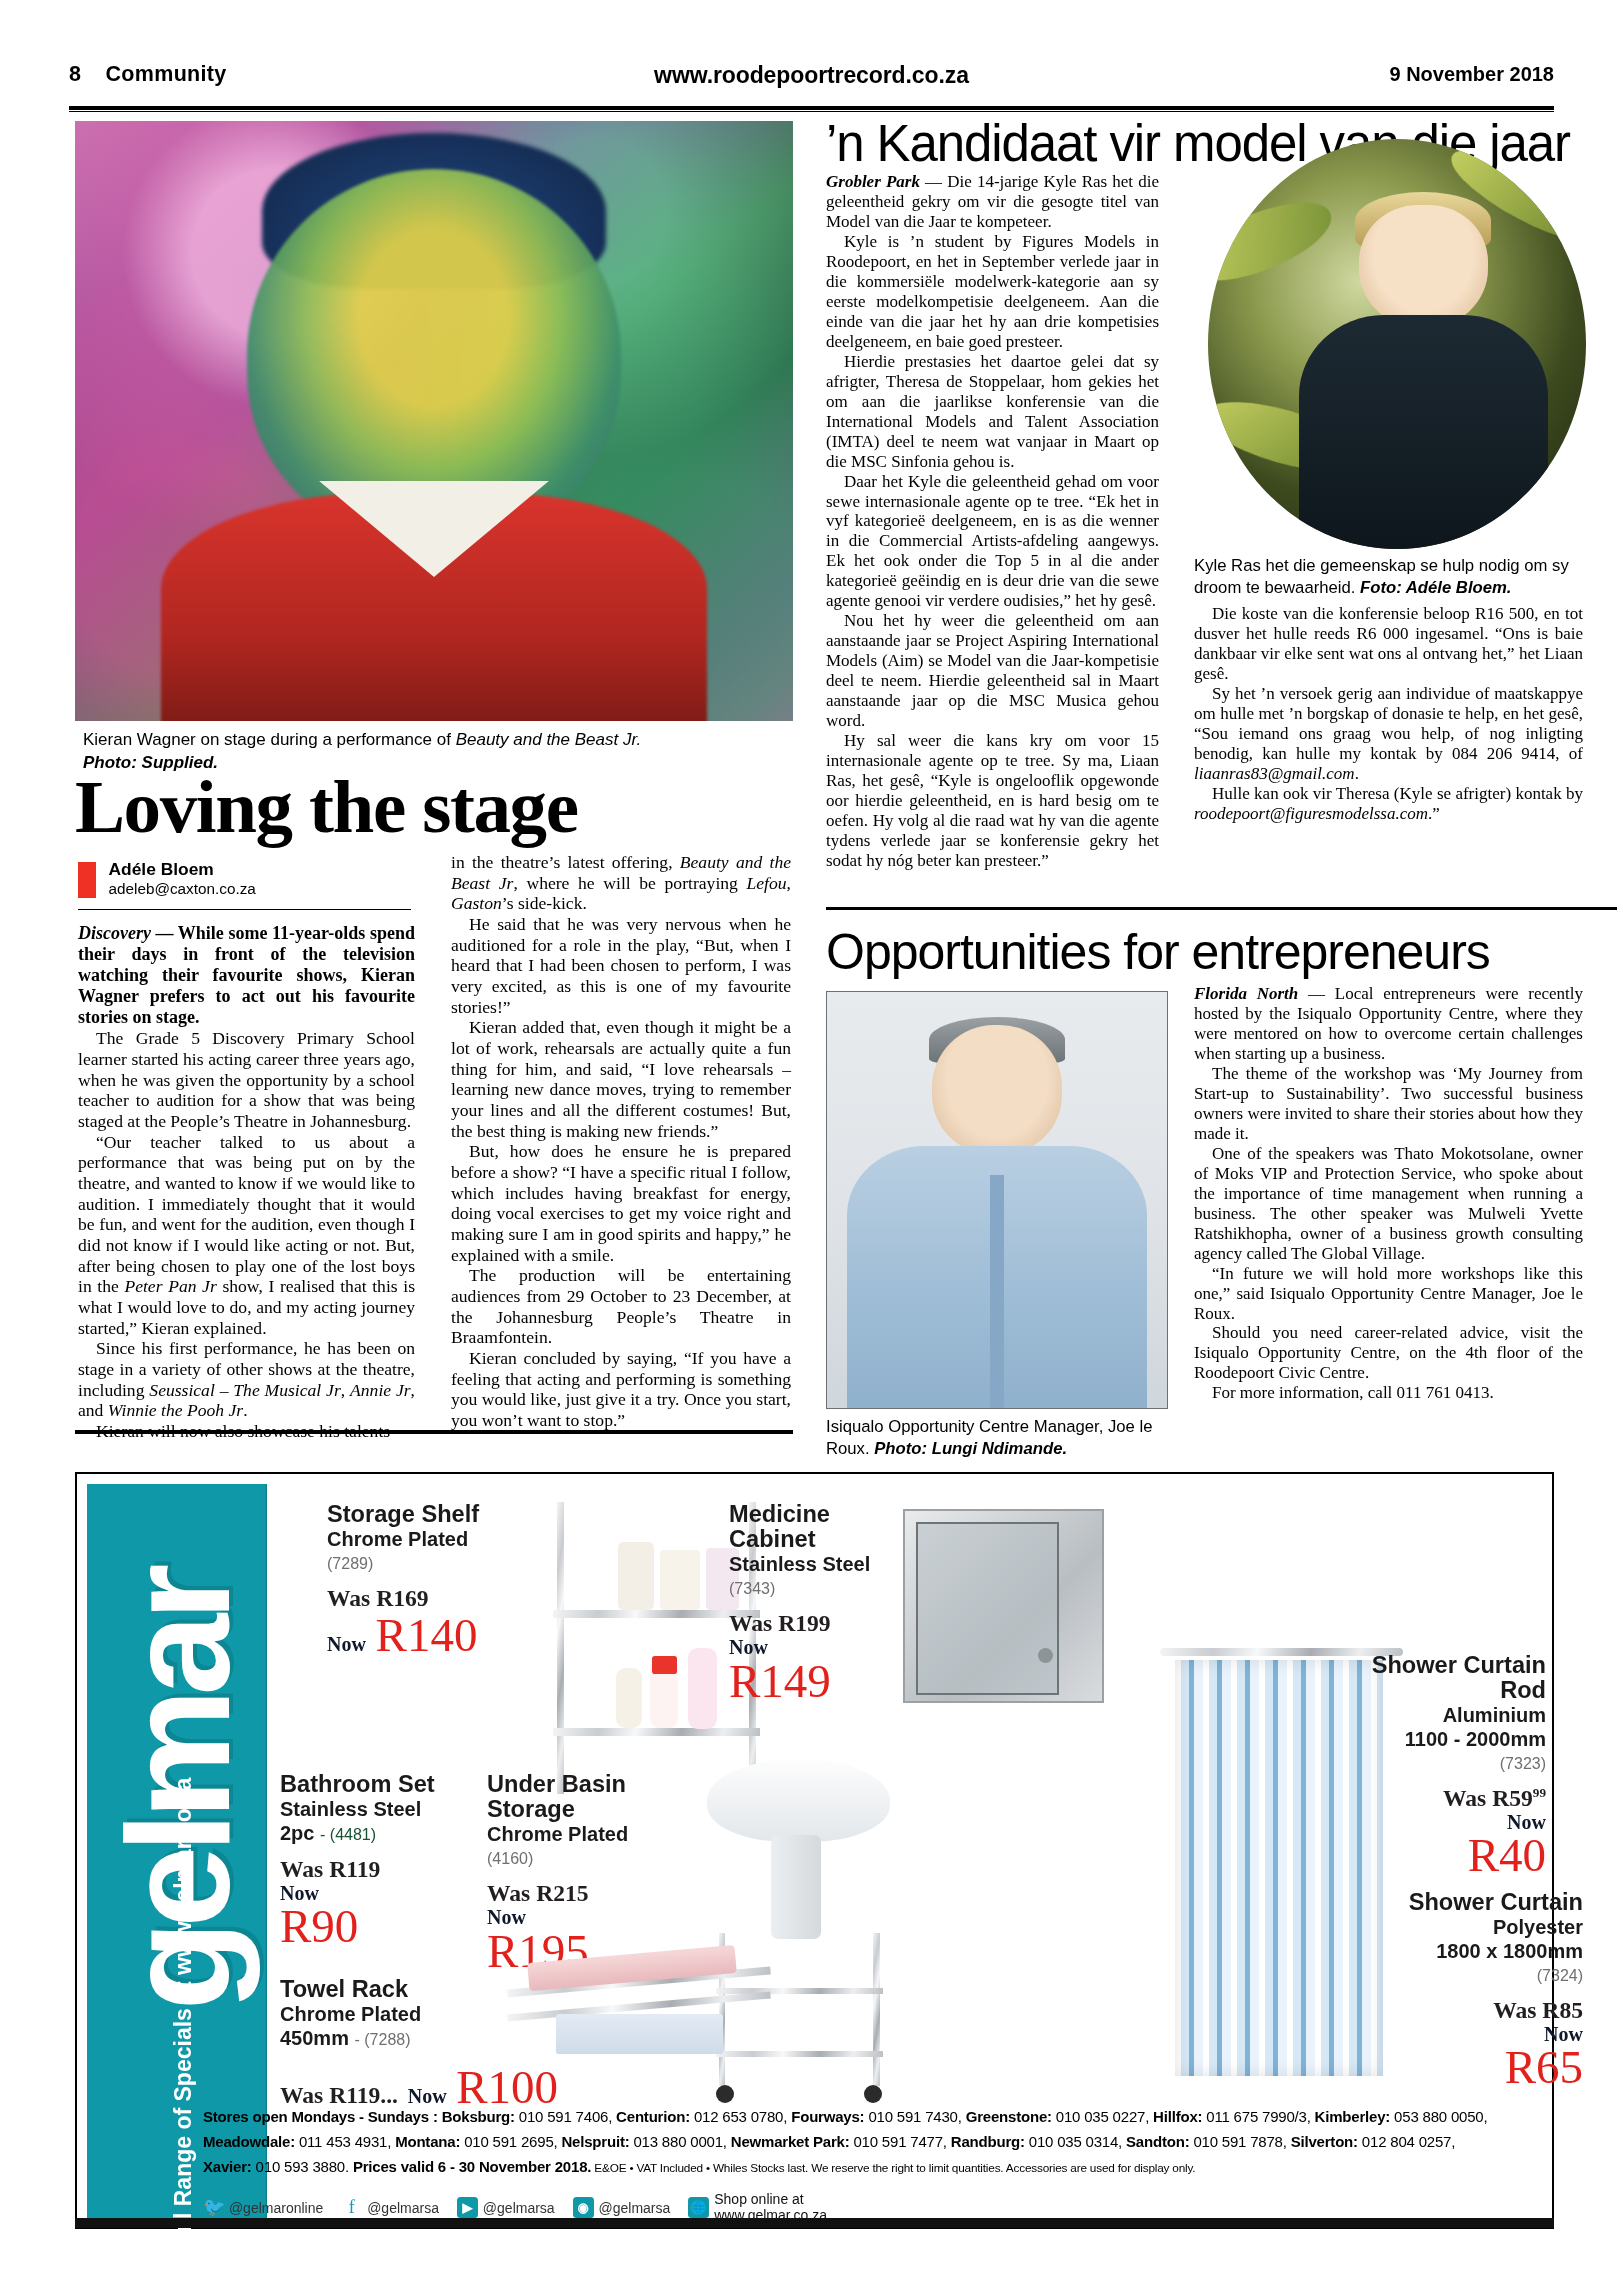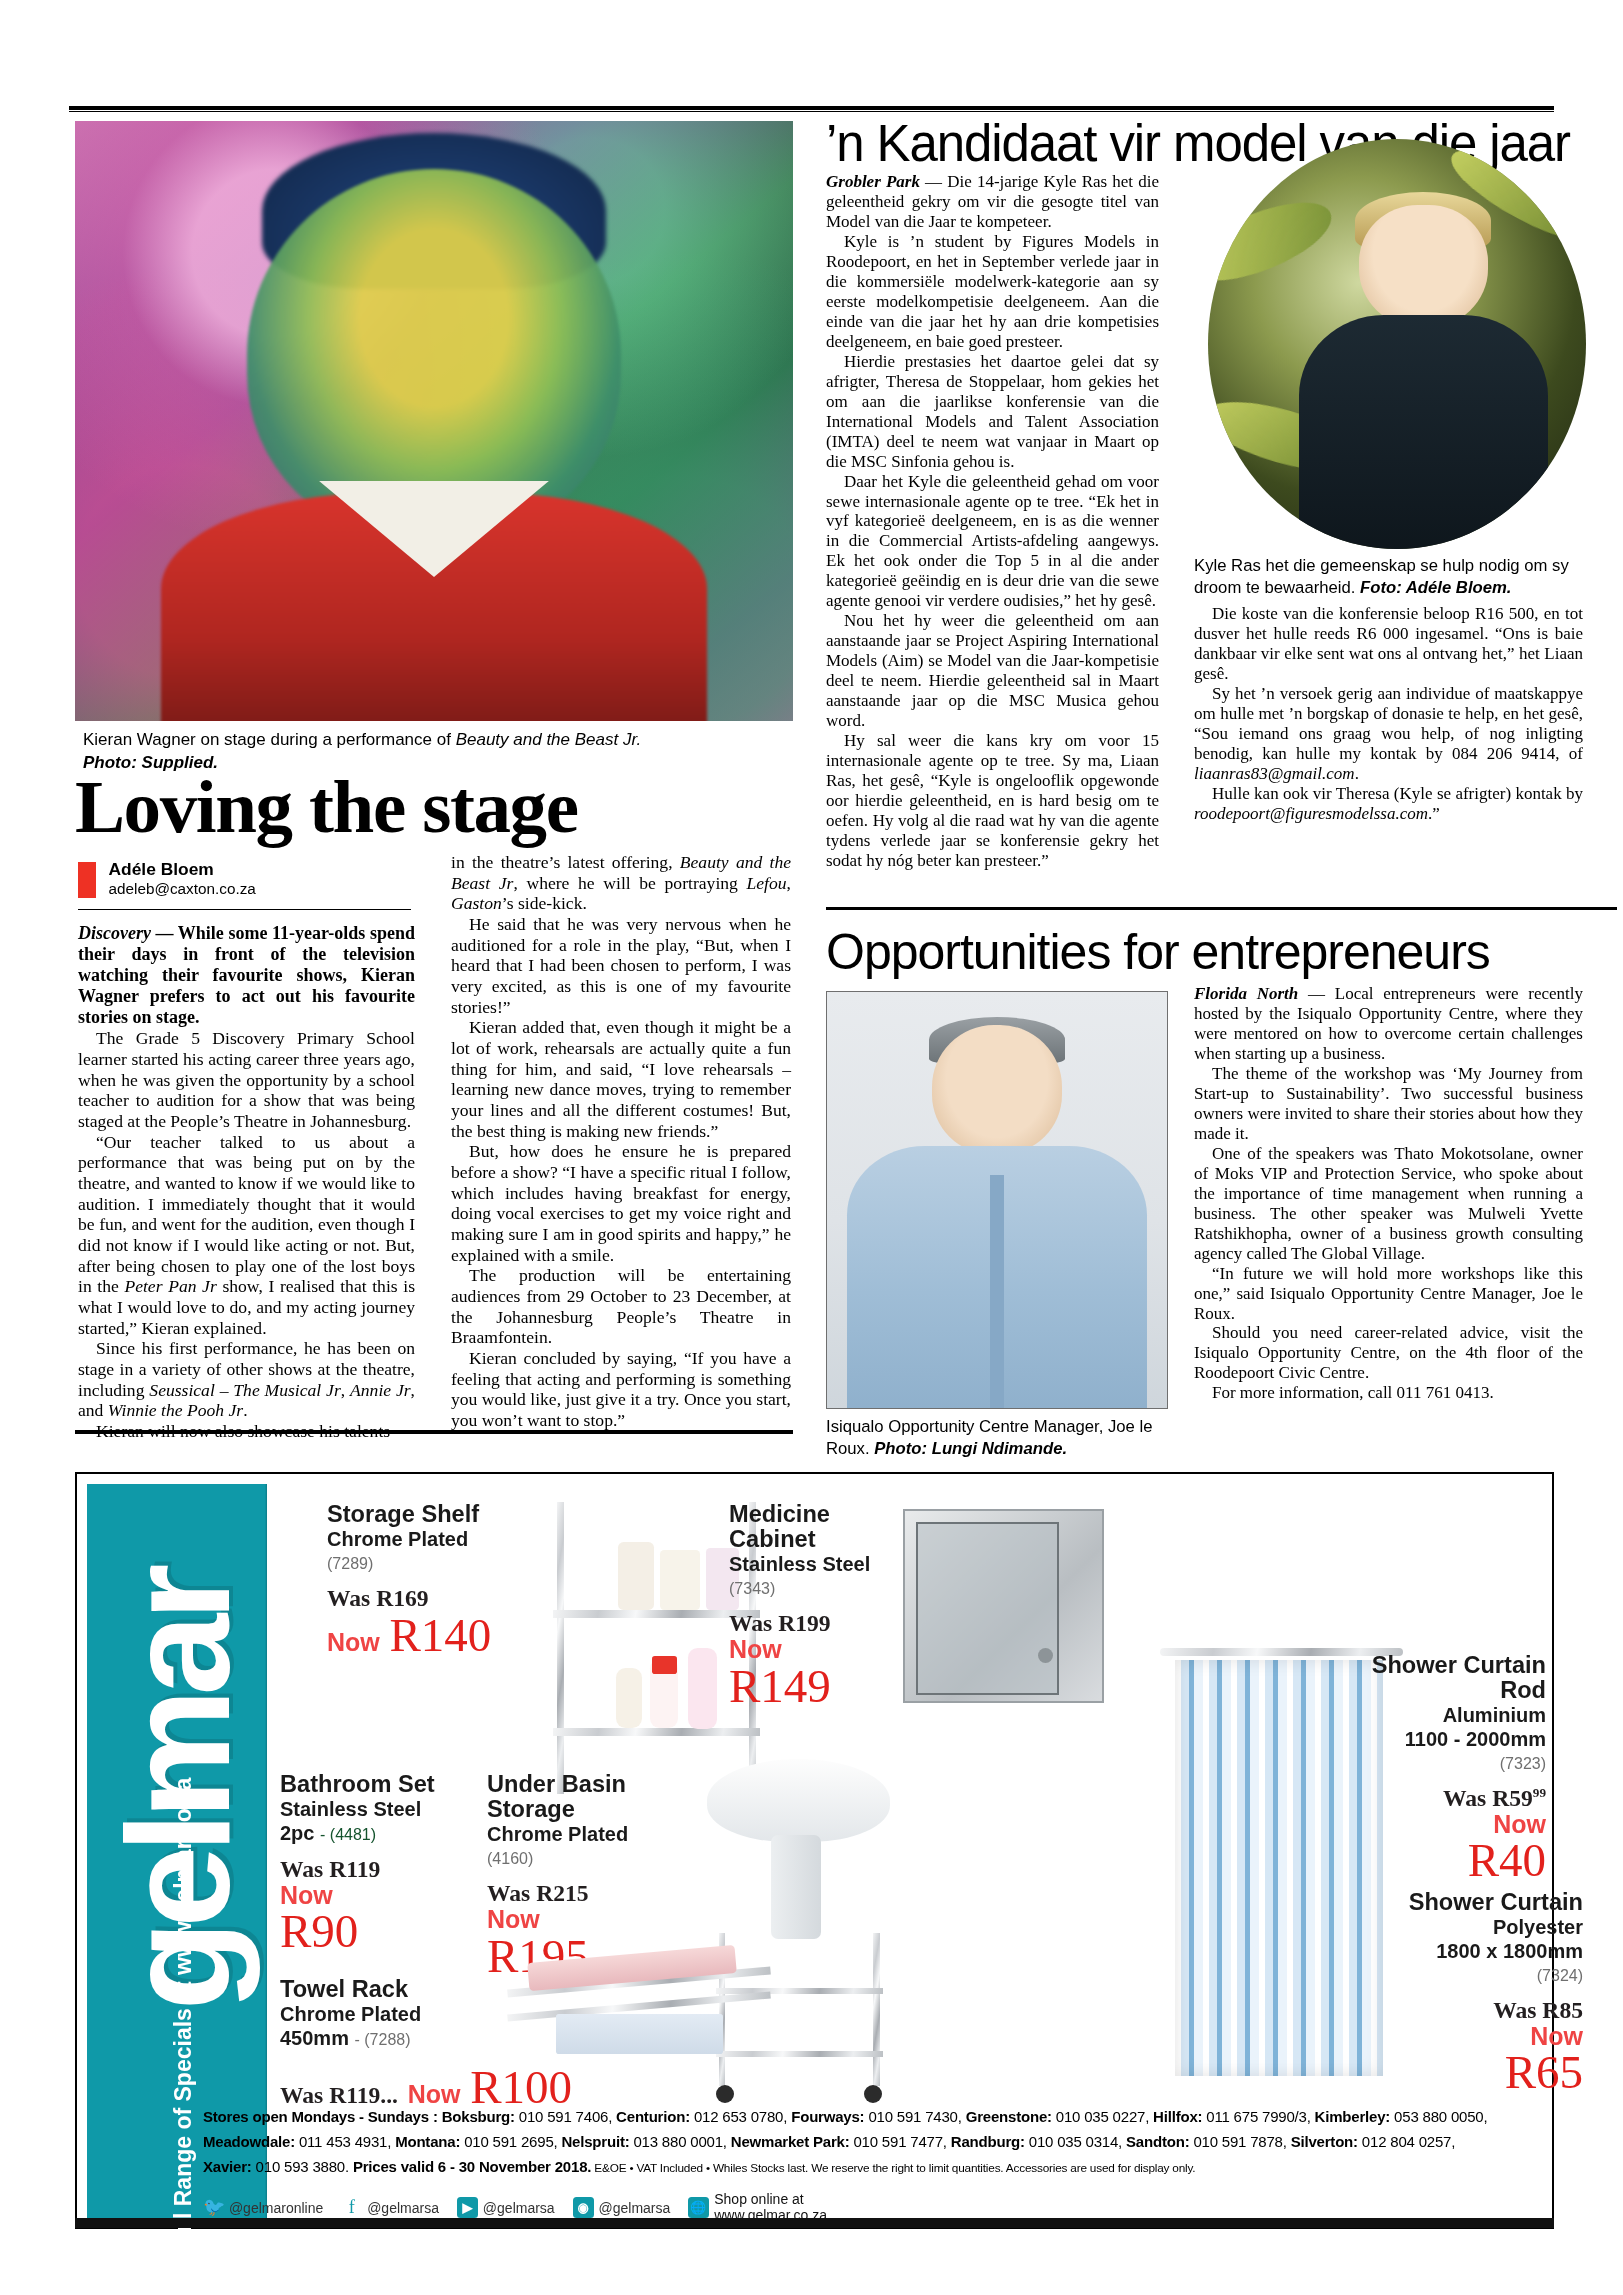--- a/index.html
+++ b/index.html
@@ -101,21 +101,21 @@
      font-family:"Liberation Sans",sans-serif;font-weight:bold;font-size:147px;color:#fff;letter-spacing:-7px;
      text-shadow:4.2px 4.2px 0 rgba(0,0,0,.12);line-height:1;text-align:center;}
   .ad-tag{position:absolute;left:-244px;top:569px;width:680px;transform:rotate(-90deg);
      font-family:"Liberation Sans",sans-serif;font-weight:bold;font-size:23px;color:#fff;text-align:center;}
 
   .pbox{position:absolute;}
   .p-title{font-family:"Liberation Sans",sans-serif;font-weight:bold;font-size:23.6px;line-height:1.06;color:#1a1a1a;}
   .p-sub{font-family:"Liberation Sans",sans-serif;font-weight:bold;font-size:20px;line-height:1.1;color:#1a1a1a;margin-top:1.4px;}
   .p-code{font-family:"Liberation Sans",sans-serif;font-size:16px;color:#6f6f6f;margin-top:4.9px;}
   .p-was{font-family:"Liberation Serif",serif;font-weight:bold;font-size:23.6px;color:#231f20;margin-top:12px;}
-  .p-now{font-family:Liberation Sans, sans-serif;font-weight:bold;font-size:25px;color:#ef4444;line-height:1.02;}
+  .p-now{font-family:Liberation Serif, serif;font-weight:bold;font-size:20px;color:#0f172a;line-height:1.02;}
   .p-price{font-family:"Liberation Serif",serif;font-weight:normal;font-size:47px;color:#e2211c;line-height:1;}
   .p-inline{display:flex;align-items:baseline;gap:9.7px;}
   .sup{font-size:.56em;vertical-align:super;}
   .ralign{text-align:right;}
 
   .prod-img{position:absolute;}
   .chrome{background:linear-gradient(100deg,#f3f4f5 0%,#c9ccd0 22%,#f7f8f9 40%,#a9adb2 62%,#eceef0 82%,#bcc0c4 100%);}
 
   .ad-foot{position:absolute;left:203px;top:2109px;width:1340px;}
   .foot-line{font-family:"Liberation Sans",sans-serif;font-size:15px;line-height:1.05;color:#000;margin-bottom:9px;letter-spacing:-0.2px;}
@@ -128,20 +128,28 @@
   .soc .hn{font-family:"Liberation Sans",sans-serif;font-size:14px;color:#333;}
   .soc .shop{font-family:"Liberation Sans",sans-serif;font-size:14px;color:#111;line-height:1.12;}
   .ad-blackbar{position:absolute;left:75px;top:2218px;width:1479px;height:9.7px;background:#111;}
   .rod{position:absolute;left:1158px;top:1653px;width:239px;height:7.6px;border-radius:4.2px;}
 </style>
 </head>
 <body>
 
 <div class="page">
 
+  <div class="masthead">
+    <div class="mh-left">
+      <span class="mh-pg">8</span>
+      <span>Community</span>
+    </div>
+    <div class="mh-center">www.roodepoortrecord.co.za</div>
+    <div class="mh-right">9 November 2018</div>
+  </div>
   <div class="mh-rule"></div>
   <div class="mh-rule2"></div>
 
   <div class="feat-photo">
     <div class="glow"></div>
     <div class="hair"></div>
     <div class="face"></div>
     <div class="torso"></div>
     <div class="collar"></div>
   </div>

